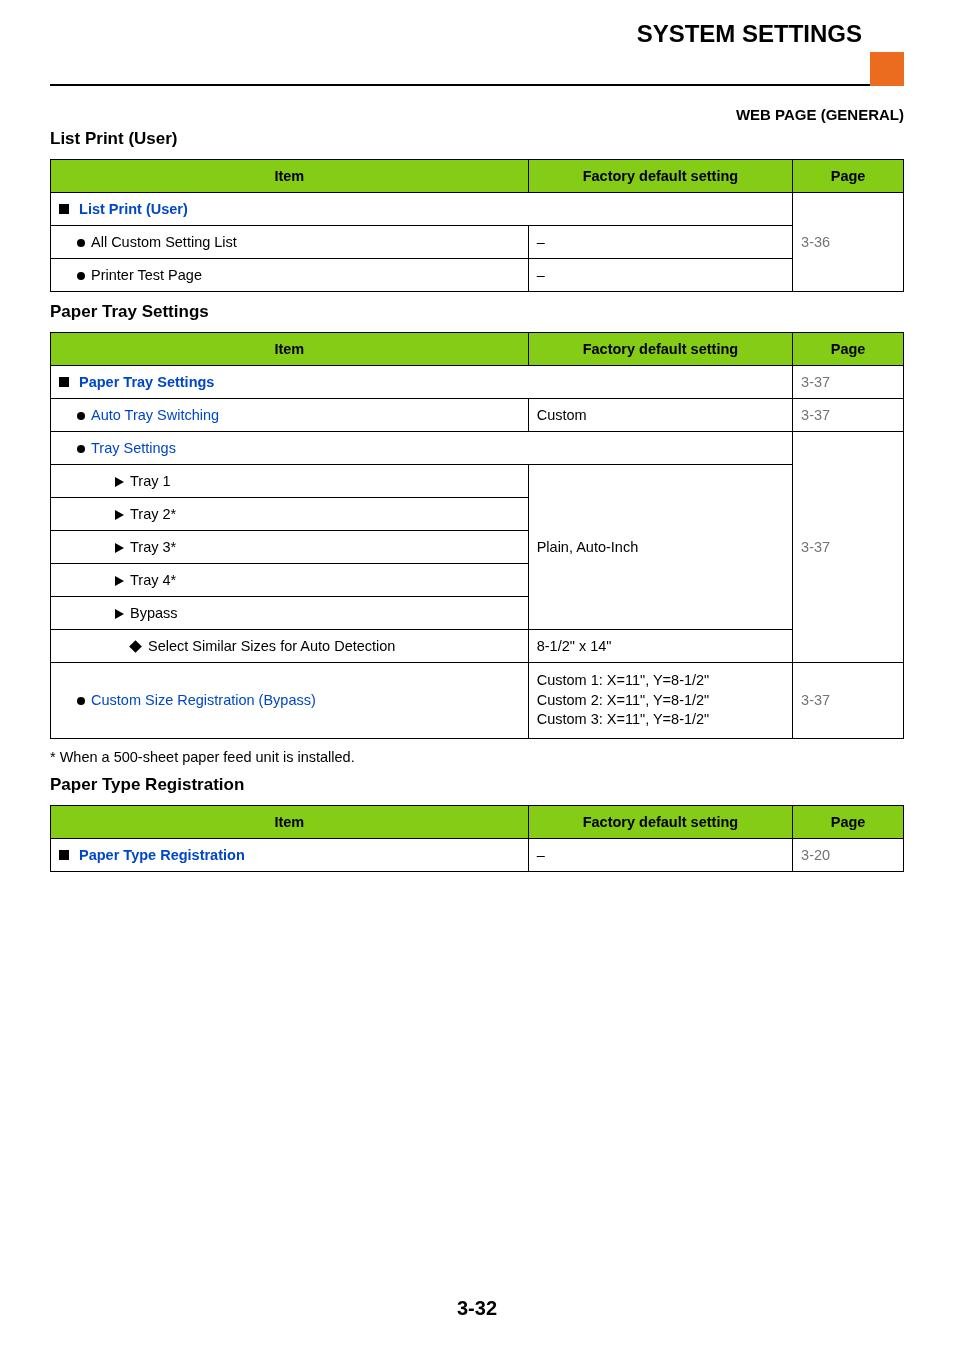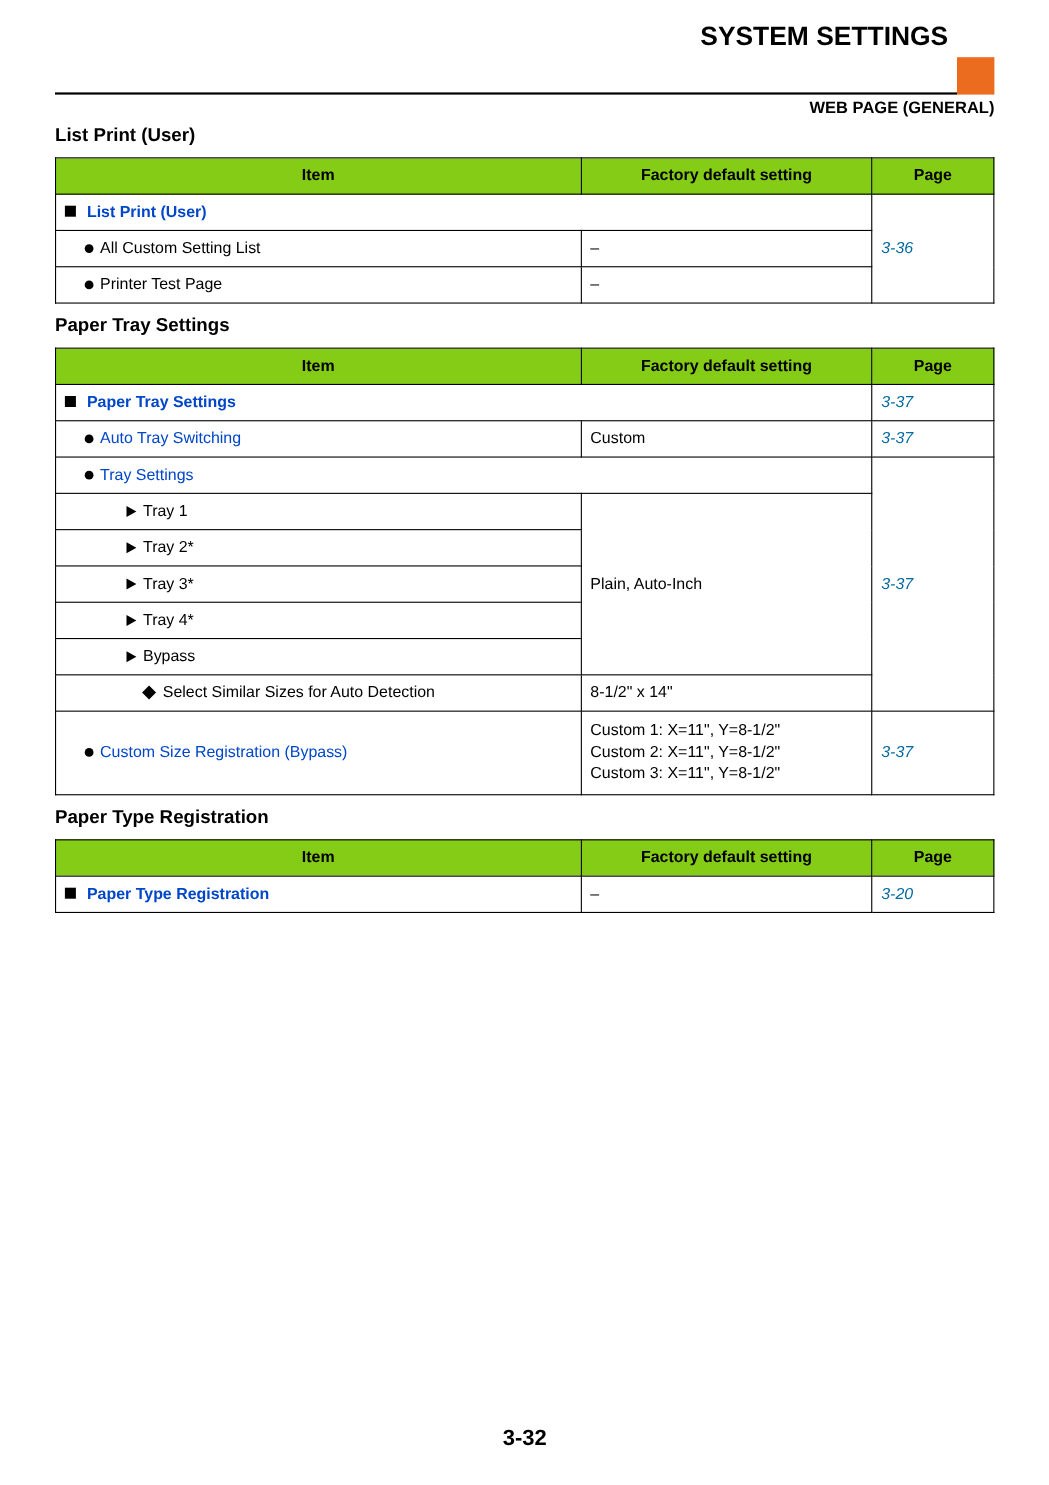--- a/index.html
+++ b/index.html
@@ -45,21 +45,21 @@
     height: 34px;
   }
   .header-row2 {
     display: flex;
     align-items: flex-end;
   }
   .sub-header {
     text-align: right;
     font-weight: bold;
     font-size: 15px;
-    margin-top: 4px;
+    margin-top: 20px;
     margin-bottom: 6px;
   }
   .section-title {
     font-weight: bold;
     font-size: 17px;
     margin-top: 6px;
     margin-bottom: 10px;
   }
   table.settings {
     width: 100%;
@@ -75,21 +75,21 @@
     text-align: left;
   }
   table.settings th {
     background: #84cc16;
     font-weight: bold;
     text-align: center;
   }
   .col-item { width: 56%; }
   .col-fact { width: 31%; }
   .col-page { width: 13%; text-align: center; }
-  td.page-cell { text-align: center; color: #0369a1; font-style: italic; }
+  td.page-cell { text-align: center; color: #737373; }
   .link-blue { color: #0046c8; }
   .bold { font-weight: bold; }
   .indent1 { padding-left: 18px; display: inline-block; }
   .indent3 { padding-left: 56px; display: inline-block; }
   .indent4 { padding-left: 72px; display: inline-block; }
   .square-marker {
     display: inline-block;
     width: 10px; height: 10px;
     background: #000;
     margin-right: 6px;
@@ -265,20 +265,21 @@
         </td>
         <td class="multiline-cell">
           <div>Custom 1: X=11", Y=8-1/2"</div>
           <div>Custom 2: X=11", Y=8-1/2"</div>
           <div>Custom 3: X=11", Y=8-1/2"</div>
         </td>
         <td class="page-cell">3-37</td>
       </tr>
     </tbody>
   </table>
+  <div class="footnote">*  When a 500-sheet paper feed unit is installed.</div>
 
   <div class="section-title">Paper Type Registration</div>
   <table class="settings">
     <thead>
       <tr>
         <th class="col-item">Item</th>
         <th class="col-fact">Factory default setting</th>
         <th class="col-page">Page</th>
       </tr>
     </thead>

